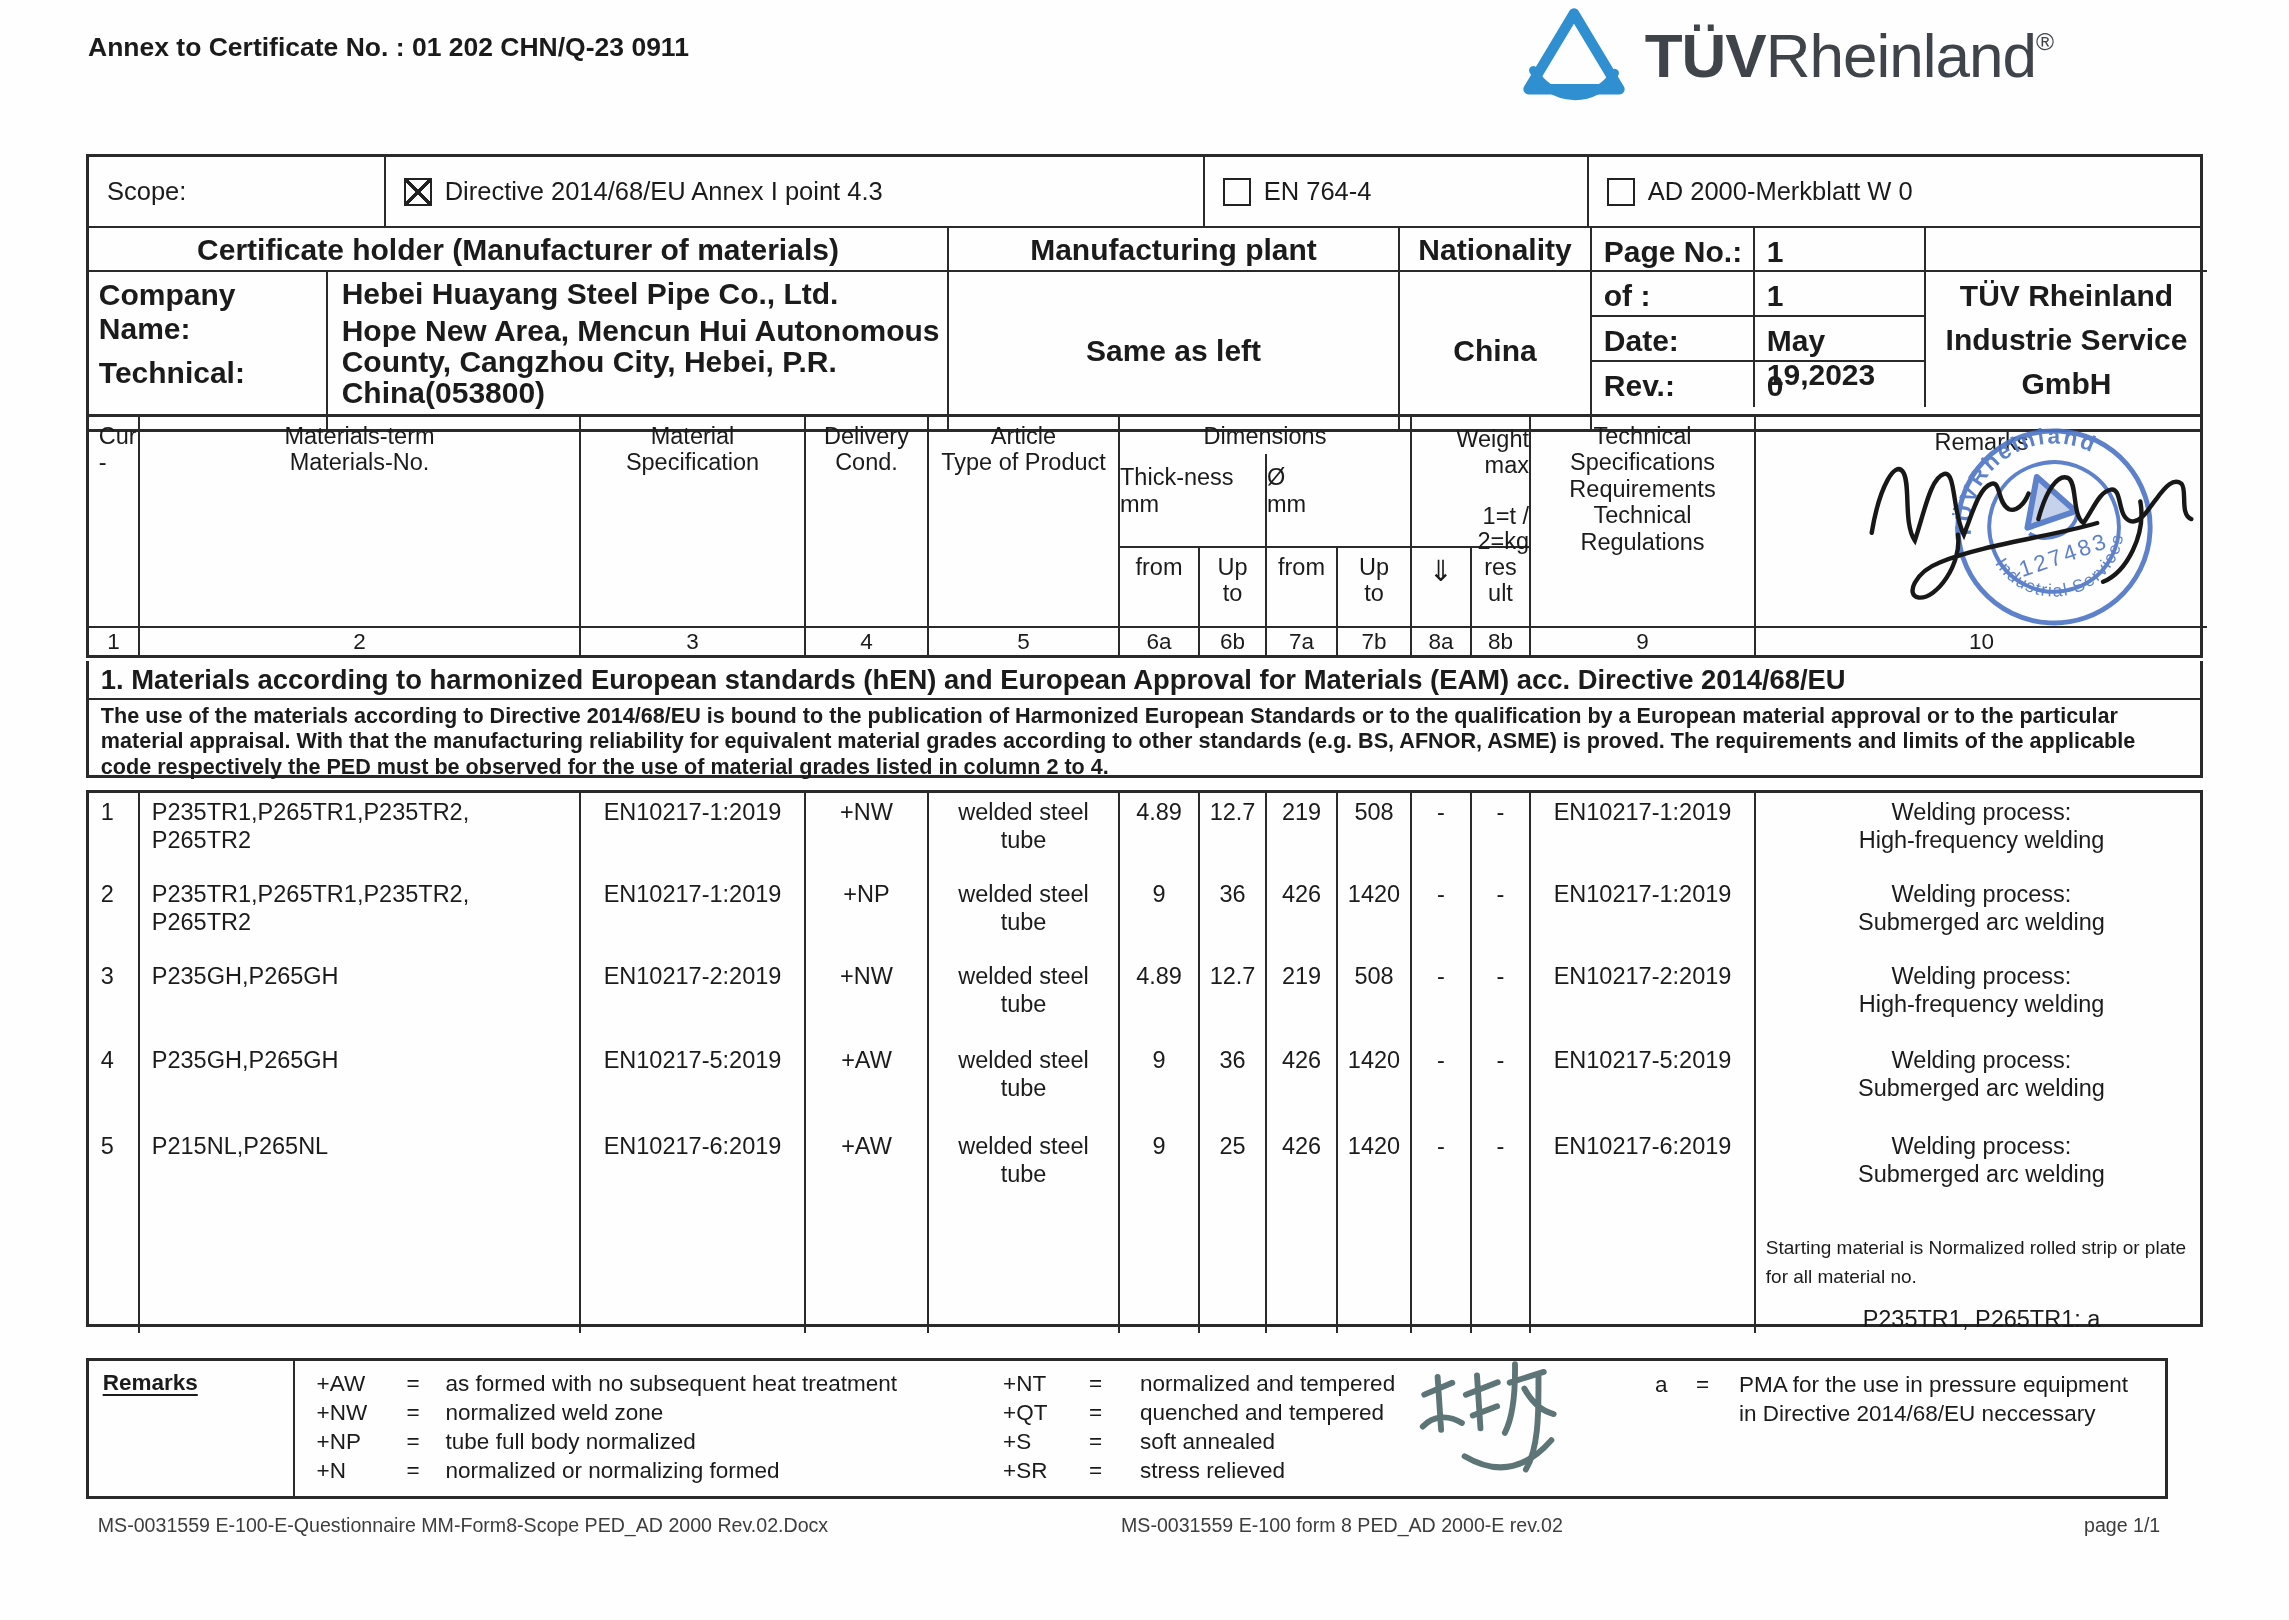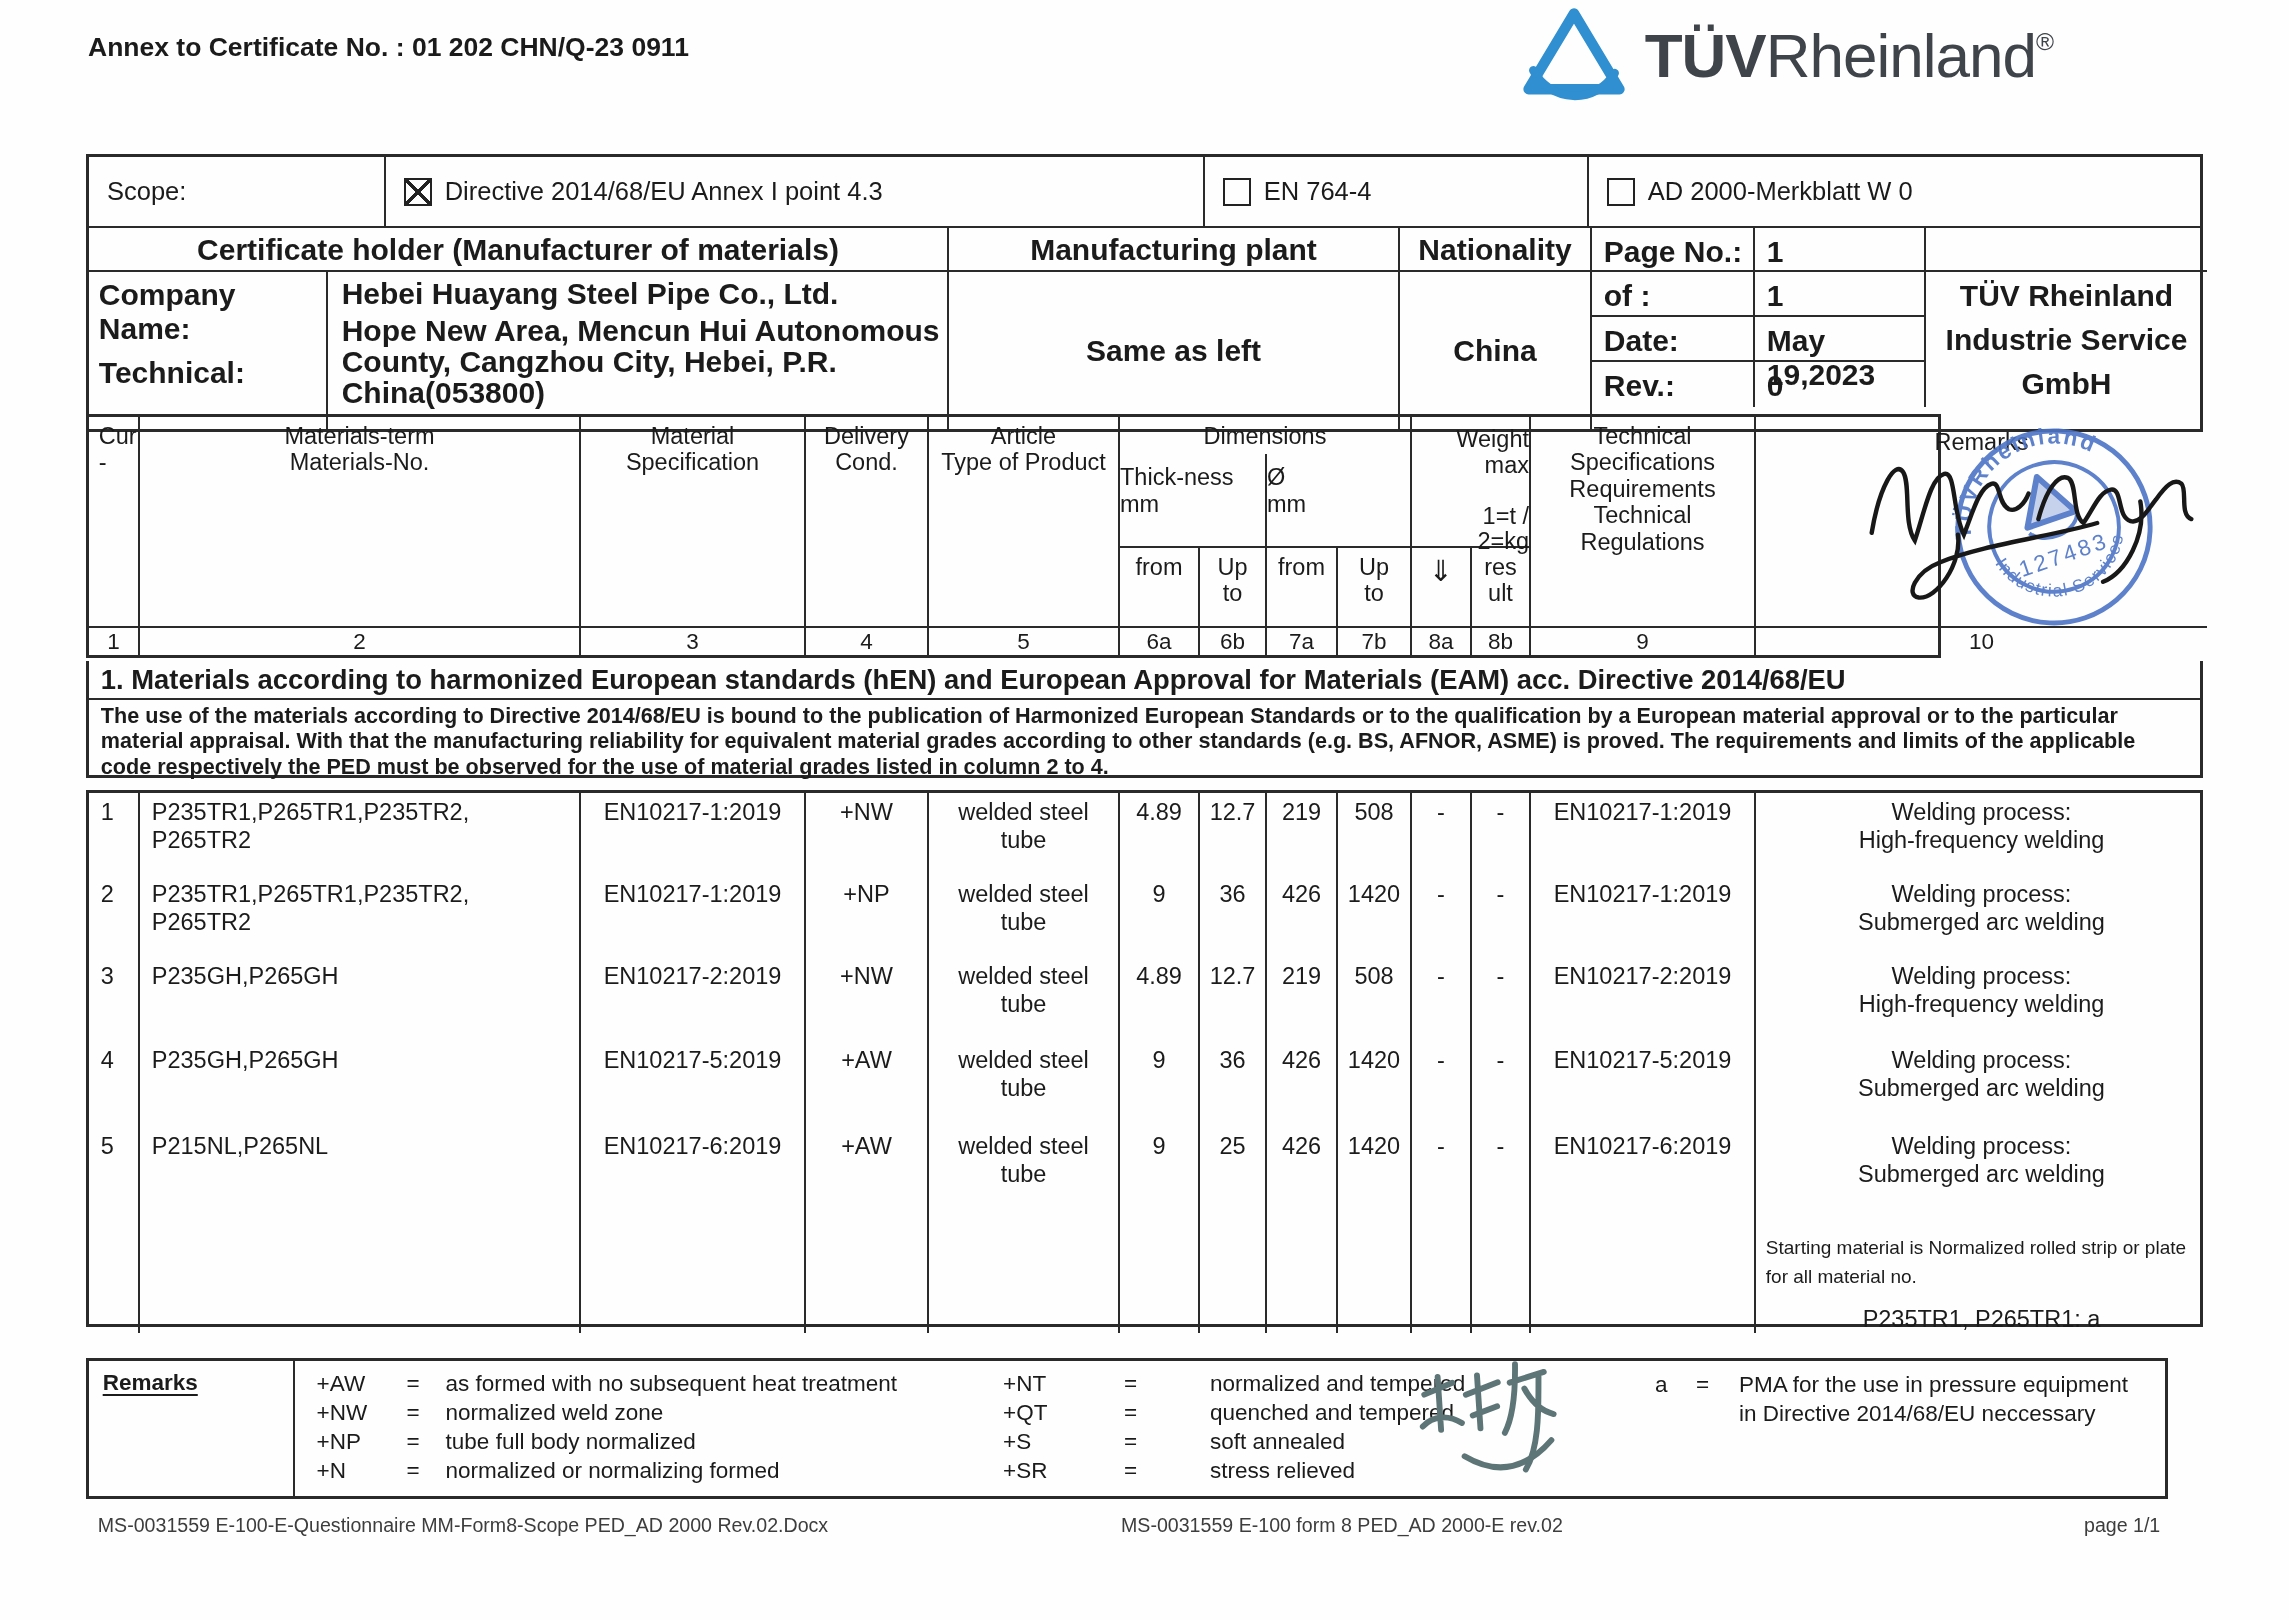--- a/index.html
+++ b/index.html
@@ -42,21 +42,21 @@
   .h-mid{border-right:2px solid var(--bd);display:flex;flex-direction:column;}
   .h-mid-body{flex:1;display:flex;align-items:center;justify-content:center;}
   .h-right{display:grid;grid-template-columns:163px 171px 281px;grid-template-rows:44px 45px 45px 45px;}
   .hr-cell{border-right:2px solid var(--bd);border-bottom:2px solid var(--bd);padding:6.9px 0 0 11.8px;}
   .hr-cell.nb{border-bottom:none;}
   .hr-blank{border-bottom:2px solid var(--bd);}
   .hr-org{grid-column:3;grid-row:2/5;display:flex;align-items:center;justify-content:center;
           text-align:center;line-height:44px;}
 
   
-  .mtable{position:absolute;top:414px;left:0;width:1855px;border:3.9px solid var(--bd);
+  .mtable{position:absolute;top:414px;left:0;width:2117px;border:3.9px solid var(--bd);
           display:grid;grid-template-columns:var(--cols);grid-template-rows:131px 80px 27.4px;}
   .hc{border-right:2px solid var(--bd);border-bottom:2px solid var(--bd);
       font-size:23.5px;text-align:center;padding-top:5.9px;line-height:26.5px;}
   .hc.tl{text-align:left;padding-left:9.8px;}
   .hc.nbr{border-right:none;}
   .hc.num{border-bottom:none;padding-top:1px;font-size:22.5px;}
   .dimcell{border-right:2px solid var(--bd);border-bottom:2px solid var(--bd);display:flex;flex-direction:column;}
   .dim-top{height:37px;text-align:center;font-size:23.5px;padding-top:5.9px;}
   .dim-bottom{flex:1;display:grid;grid-template-columns:147px 1fr;}
   .dim-half{font-size:23.5px;line-height:27.4px;padding-top:9.8px;}
@@ -87,21 +87,21 @@
 
   
   .legend{position:absolute;top:1358px;left:0;width:2082px;height:141px;border:3.9px solid var(--bd);display:flex;}
   .lg-title{width:206px;border-right:2.9px solid var(--bd);padding:8.8px 0 0 13.7px;}
   .lg-title span{font-size:22.5px;font-weight:bold;text-decoration:underline;text-underline-offset:3.9px;}
   .lg-main{position:relative;flex:1;font-size:22.5px;}
   .lg-grid{position:absolute;top:7.8px;}
   .lg-g1{left:21.6px;}
   .lg-g2{left:708px;}
   .lg-row{display:grid;grid-template-columns:90px 39px auto;line-height:29px;}
-  .lg-g2 .lg-row{grid-template-columns:86px 51px auto;gap:35px;}
+  .lg-g2 .lg-row{grid-template-columns:86px 51px auto;}
   .zh-sign{position:absolute;left:1098px;top:-2px;width:186px;height:147px;overflow:visible;}
   .a-note{position:absolute;left:1360px;top:8.8px;display:grid;grid-template-columns:41px 43px 431px;
           line-height:29px;}
 
   
   .footer{position:absolute;top:1514px;left:0;width:2156px;font-size:19.6px;color:#3d3d3d;}
   .footer span{position:absolute;white-space:nowrap;}
   .f-left{left:11.8px;}
   .f-center{left:1035px;}
   .f-right{left:1998px;}

